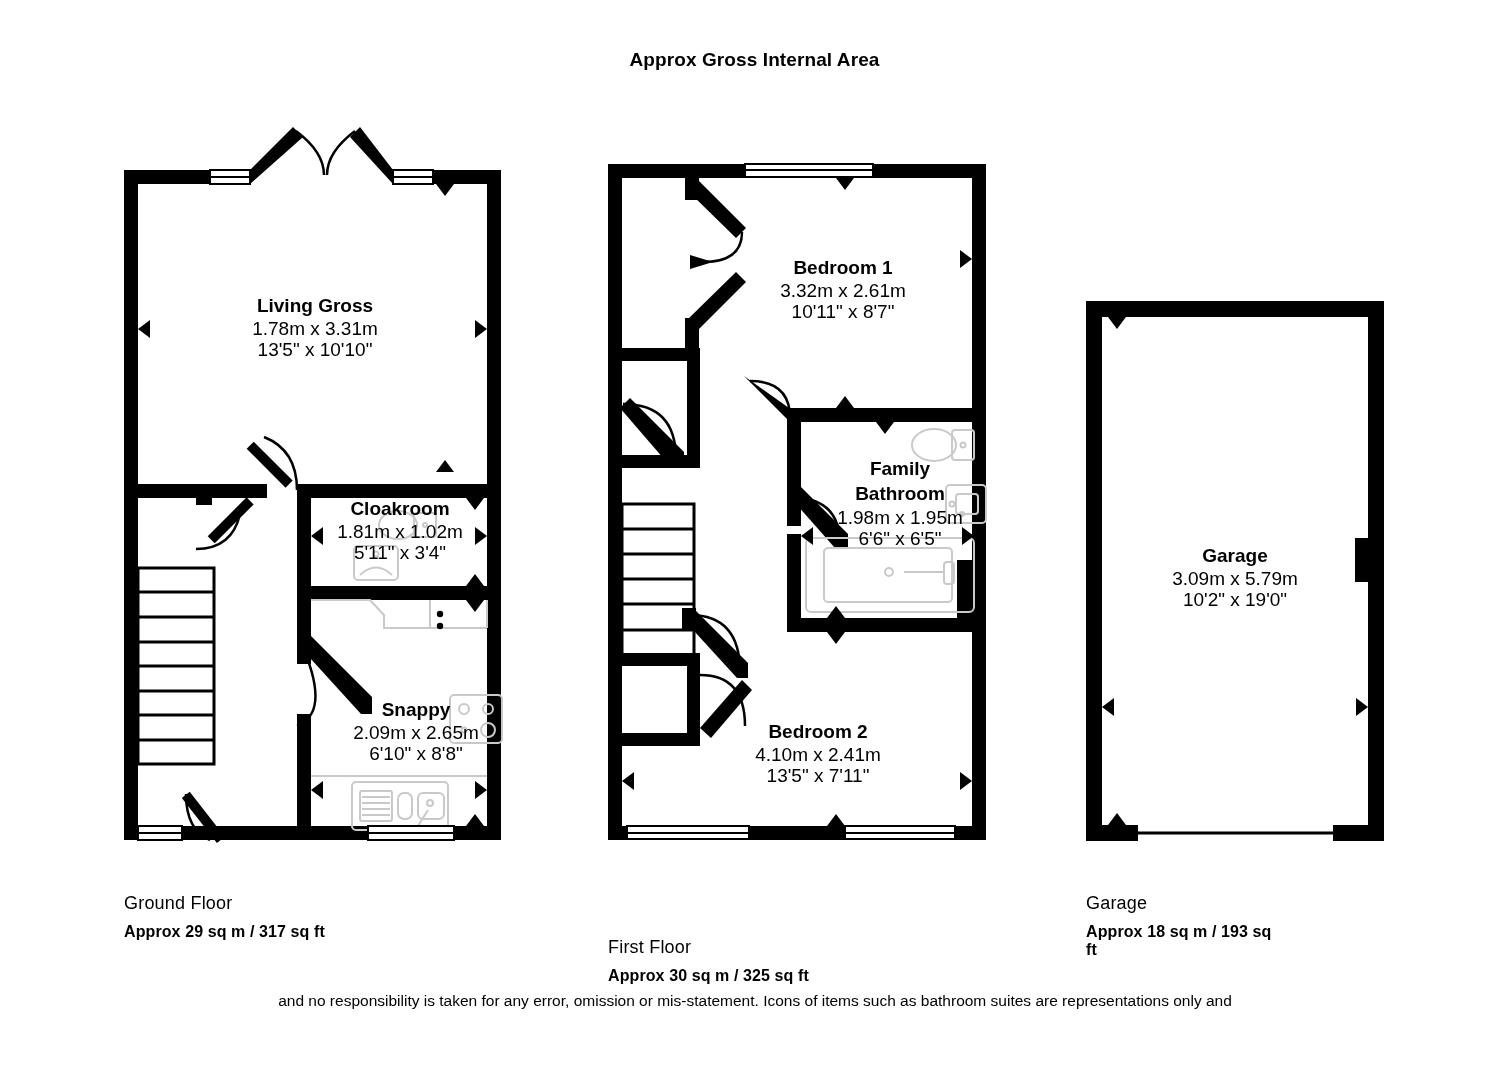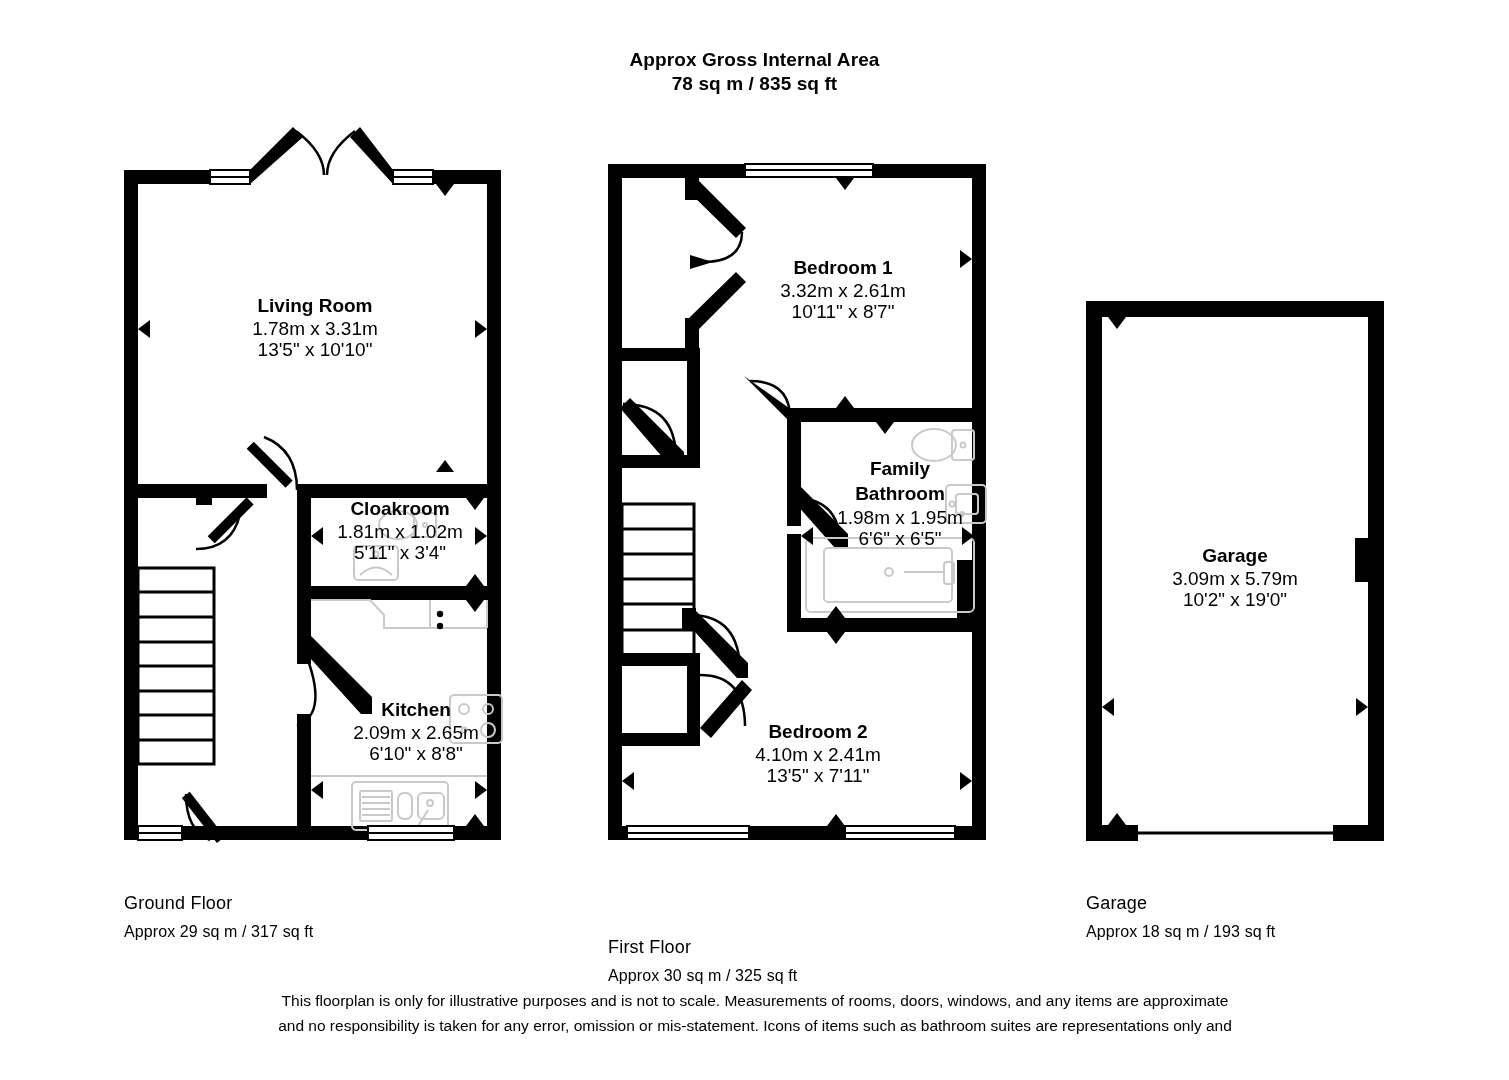--- a/index.html
+++ b/index.html
@@ -82,21 +82,21 @@
   }
   .floor-caption .ftitle {
     font-size: 18px;
     font-weight: normal;
     display: block;
     margin-bottom: 9px;
     letter-spacing: 0.2px;
   }
   .floor-caption .fsub {
     font-size: 16px;
-    font-weight: normal;
+    font-weight: bold;
     display: block;
     letter-spacing: 0.1px;
   }
 
   
   .disclaimer {
     position: absolute;
     left: 200px;
     top: 988px;
     width: 1110px;
@@ -107,21 +107,20 @@
   }
   .disclaimer span { display: block; }
 </style>
 </head>
 <body>
 
 <div id="page">
 
   <div class="header">
     <div class="line">Approx Gross Internal Area</div>
-    <div class="line">78 sq m / 835 sq ft</div>
   </div>
 
   <svg id="plan" viewBox="0 0 1509 1080">
 
     <defs>
       
     </defs>
 
     <g>
 
@@ -363,33 +362,33 @@
 
       <polygon points="1108,317 1126,317 1117,329" fill="#000"></polygon>
       <polygon points="1108,825 1126,825 1117,813" fill="#000"></polygon>
       <polygon points="1114,698 1114,716 1102,707" fill="#000"></polygon>
       <polygon points="1356,698 1356,716 1368,707" fill="#000"></polygon>
     </g>
 
   </svg>
 
   <div class="room-label" style="left:190px; top:296px; width:250px;">
-    <span class="rname">Living Room</span>
+    <span class="rname">Living Gross</span>
     <span class="rdim">1.78m x 3.31m</span>
     <span class="rdim2">13'5" x 10'10"</span>
   </div>
 
   <div class="room-label" style="left:278px; top:499px; width:244px;">
     <span class="rname">Cloakroom</span>
     <span class="rdim">1.81m x 1.02m</span>
     <span class="rdim2">5'11" x 3'4"</span>
   </div>
 
   <div class="room-label" style="left:292px; top:700px; width:248px;">
-    <span class="rname">Kitchen</span>
+    <span class="rname">Snappy</span>
     <span class="rdim">2.09m x 2.65m</span>
     <span class="rdim2">6'10" x 8'8"</span>
   </div>
 
   <div class="room-label" style="left:718px; top:258px; width:250px;">
     <span class="rname">Bedroom 1</span>
     <span class="rdim">3.32m x 2.61m</span>
     <span class="rdim2">10'11" x 8'7"</span>
   </div>
 
@@ -421,17 +420,16 @@
     <span class="ftitle">First Floor</span>
     <span class="fsub">Approx 30 sq m / 325 sq ft</span>
   </div>
 
   <div class="floor-caption" style="left:1086px; top:893px;">
     <span class="ftitle">Garage</span>
     <span class="fsub">Approx 18 sq m / 193 sq ft</span>
   </div>
 
   <div class="disclaimer">
-    <span>This floorplan is only for illustrative purposes and is not to scale. Measurements of rooms, doors, windows, and any items are approximate</span>
     <span>and no responsibility is taken for any error, omission or mis-statement. Icons of items such as bathroom suites are representations only and</span>
   </div>
 
 </div>
 
 </body></html>

